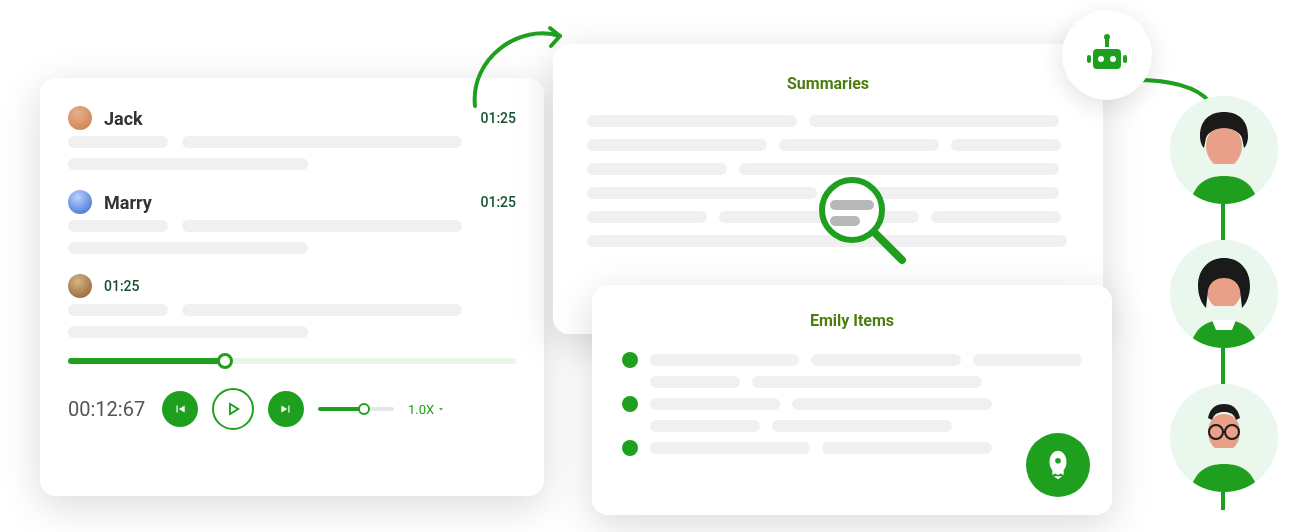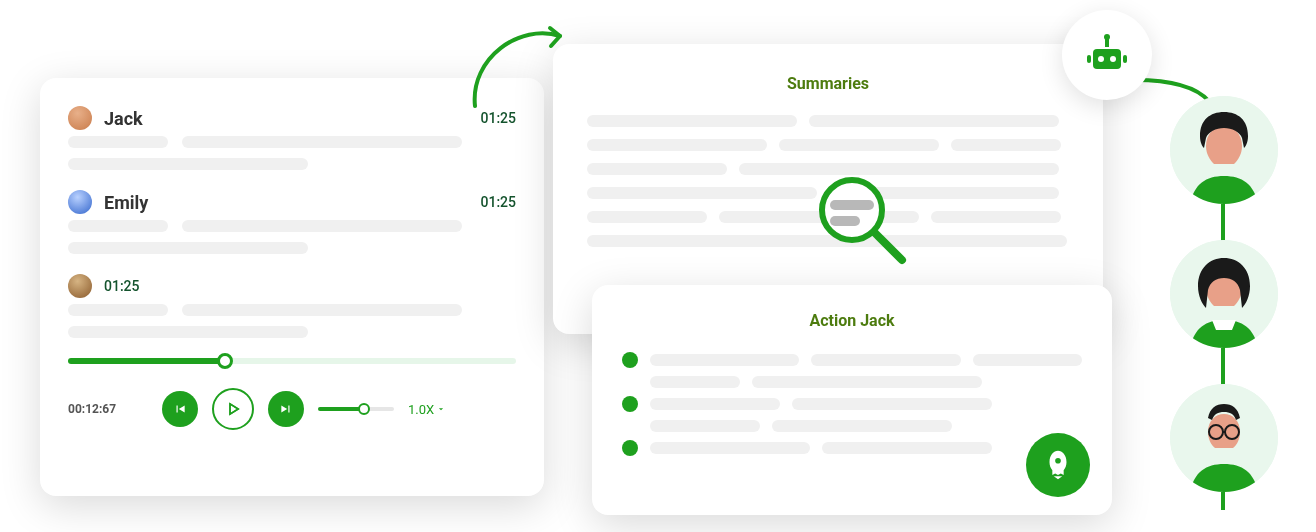--- a/index.html
+++ b/index.html
@@ -58,21 +58,21 @@
     position: absolute; top: -5px; left: 35%;
     width: 16px; height: 16px; border-radius: 50%;
     background: #fff; border: 3px solid #1ea01e;
     transform: translateX(-50%);
   }
   .player {
     display: flex; align-items: center; gap: 14px;
     margin-top: 24px;
   }
   .time {
-    color: #555; font-size: 12px; font-weight: 700;
+    color: #555; font-size: 20px; font-weight: 400;
     min-width: 80px;
   }
   .ctrl {
     width: 36px; height: 36px; border-radius: 50%;
     background: #1ea01e; display: inline-flex;
     align-items: center; justify-content: center;
     color: #fff; cursor: pointer;
   }
   .ctrl.main { width: 42px; height: 42px; background: #fff; border: 2px solid #1ea01e; color: #1ea01e; }
   .mini-track {
@@ -180,21 +180,21 @@
         <span class="skel" style="width:280px"></span>
       </div>
     <div class="skel-row">
         <span class="skel" style="width:240px"></span>
       </div>
   </div>
 
   <div class="entry">
     <div class="row">
       <span class="avatar-sm" style="background:radial-gradient(circle at 40% 30%, #b9d1ff, #3366cc);"></span>
-      <span class="name">Emily</span>
+      <span class="name">Marry</span>
       <span class="timestamp">01:25</span>
     </div>
     <div class="skel-row">
         <span class="skel" style="width:100px"></span>
         <span class="skel" style="width:280px"></span>
       </div>
     <div class="skel-row">
         <span class="skel" style="width:240px"></span>
       </div>
   </div>
@@ -281,21 +281,21 @@
 </div>
 
 <svg class="magnify" viewBox="0 0 100 100">
   <circle cx="40" cy="40" r="30" fill="#fff" stroke="#1ea01e" stroke-width="6"></circle>
   <rect x="18" y="30" width="44" height="10" rx="5" fill="#b8b8b8"></rect>
   <rect x="18" y="46" width="30" height="10" rx="5" fill="#b8b8b8"></rect>
   <line x1="63" y1="63" x2="90" y2="90" stroke="#1ea01e" stroke-width="8" stroke-linecap="round"></line>
 </svg>
 
 <div class="card actions">
-  <div class="section-title">Action Jack</div>
+  <div class="section-title">Emily Items</div>
 
   <div class="bullet-row">
     <span class="bullet"></span>
     <span class="skel" style="width:150px"></span>
       <span class="skel" style="width:150px"></span>
       <span class="skel" style="width:110px"></span>
   </div>
   <div class="bullet-row" style="padding-left:28px">
       <span class="skel" style="width:90px"></span>
       <span class="skel" style="width:230px"></span>

